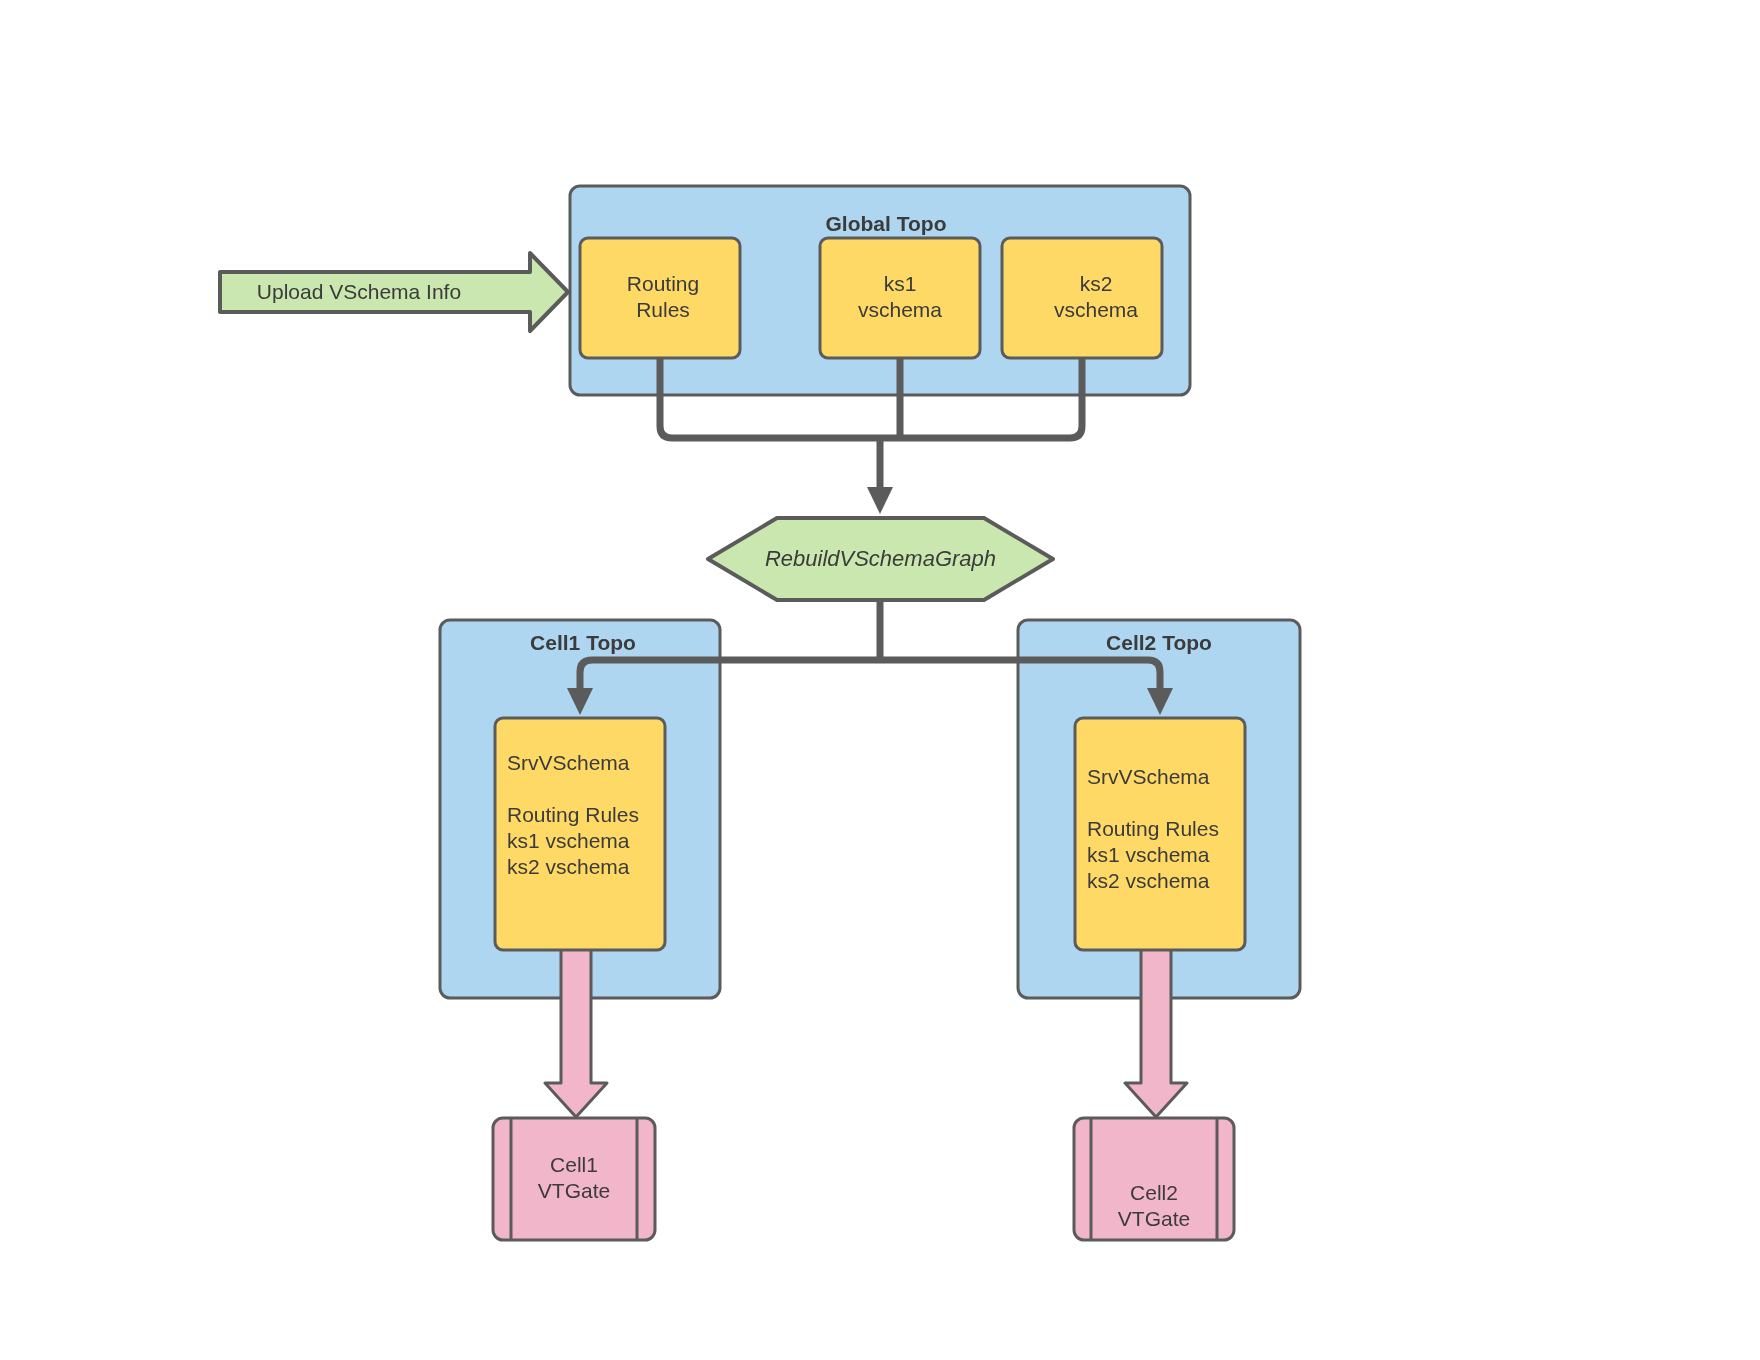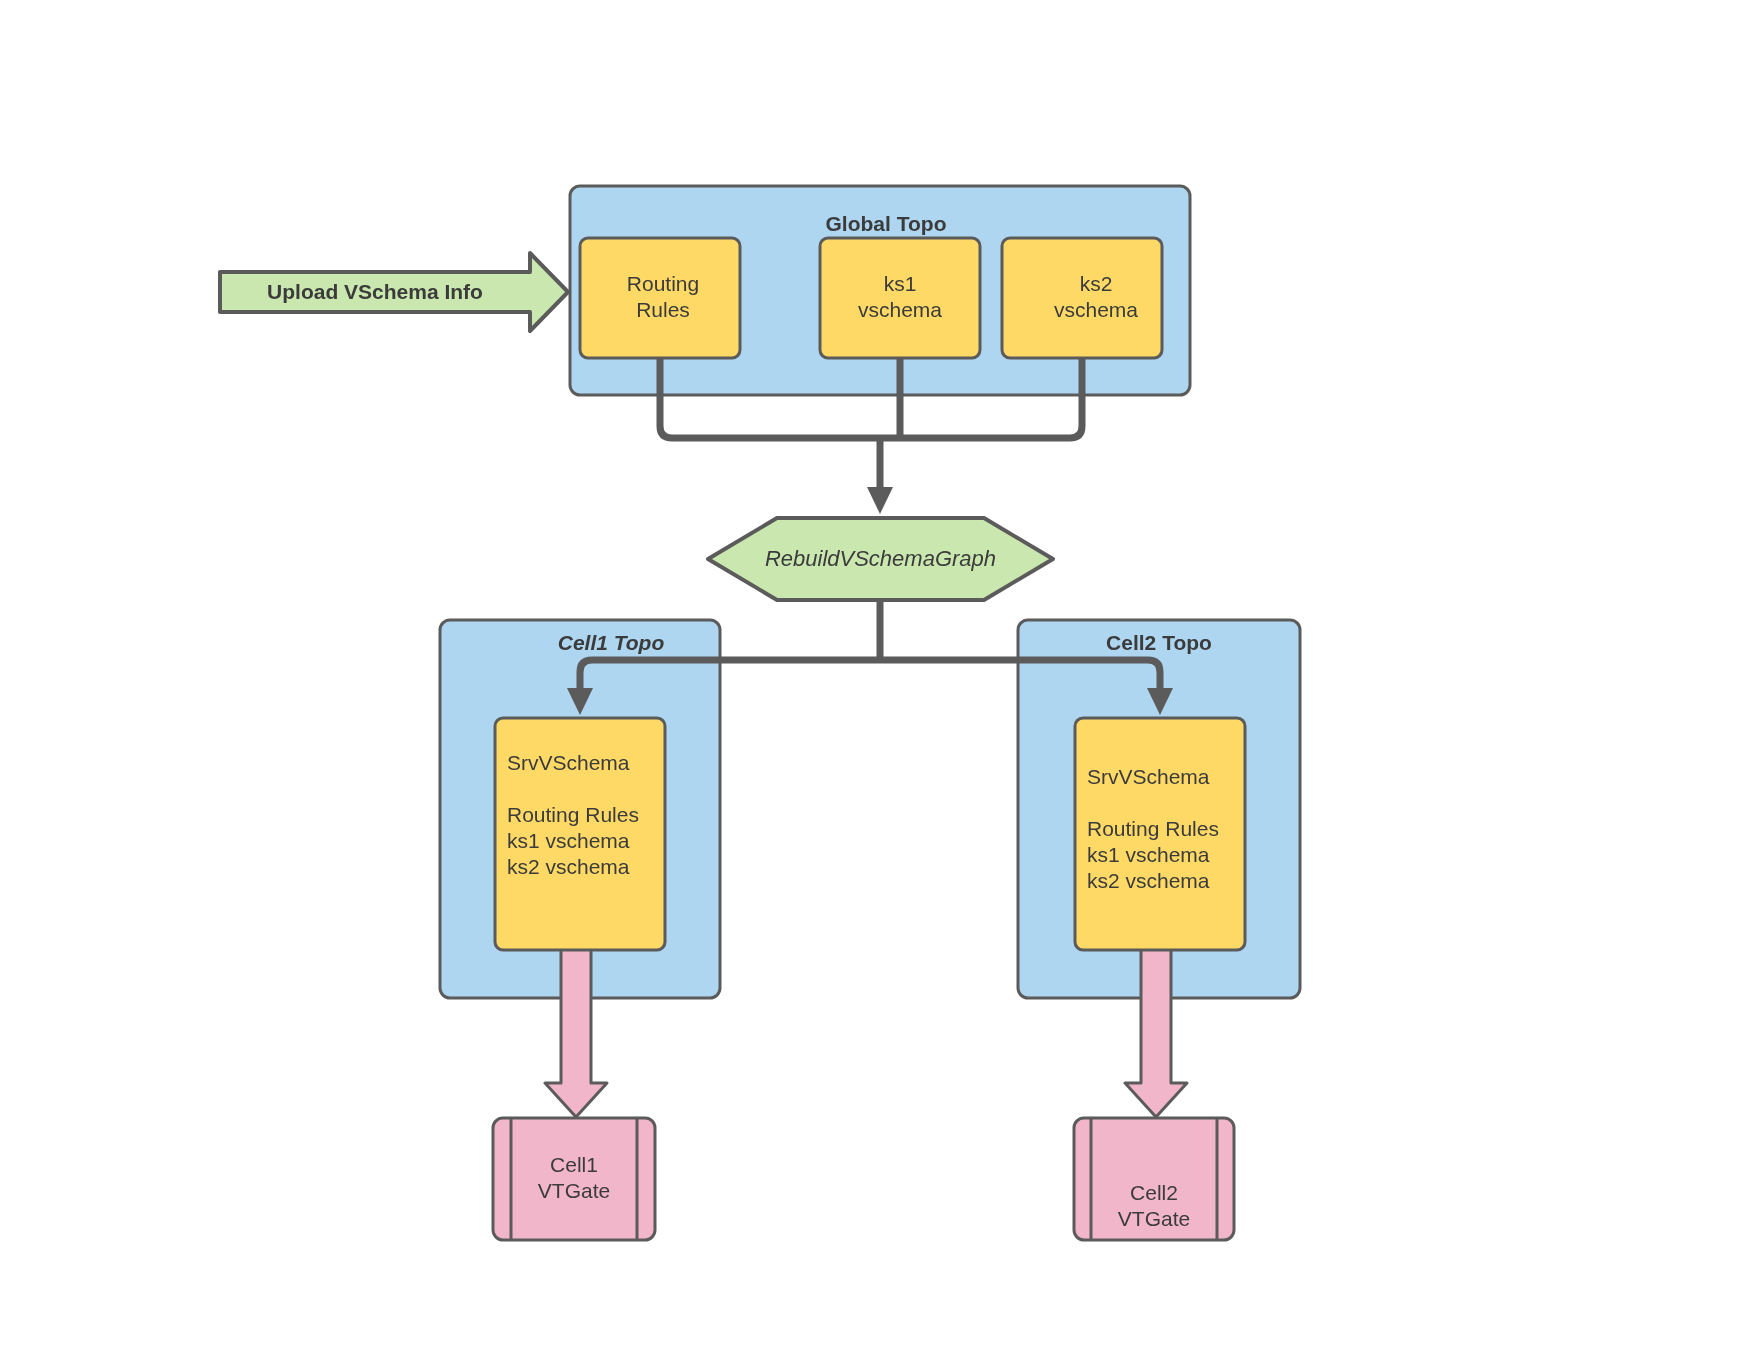--- a/index.html
+++ b/index.html
@@ -107,40 +107,40 @@
     <polygon class="shape-green" points="708,559 777,518 984,518 1053,559 984,600 777,600"></polygon>
 
     <rect class="shape-pink" x="493" y="1118" width="162" height="122" rx="10"></rect>
     <line class="vtgate-bar" x1="511" y1="1119" x2="511" y2="1239"></line>
     <line class="vtgate-bar" x1="637" y1="1119" x2="637" y2="1239"></line>
     <rect class="shape-pink" x="1074" y="1118" width="160" height="122" rx="10"></rect>
     <line class="vtgate-bar" x1="1091" y1="1119" x2="1091" y2="1239"></line>
     <line class="vtgate-bar" x1="1217" y1="1119" x2="1217" y2="1239"></line>
   </svg>
 
-  <div class="label" style="left:220px; top:279px; width:310px;font-weight:bold;">Upload VSchema Info</div>
+  <div class="label" style="left:204px; top:279px; width:310px;">Upload VSchema Info</div>
 
   <div class="label bold" style="left:570px; top:211px; width:632px;">Global Topo</div>
 
   <div class="label" style="left:580px; top:271px; width:166px;">
     <div>Routing</div>
     <div>Rules</div>
   </div>
   <div class="label" style="left:820px; top:271px; width:160px;">
     <div>ks1</div>
     <div>vschema</div>
   </div>
   <div class="label" style="left:1002px; top:271px; width:188px;">
     <div>ks2</div>
     <div>vschema</div>
   </div>
 
   <div class="label hex-label" style="left:708px; top:546px; width:345px;">RebuildVSchemaGraph</div>
 
-  <div class="label bold" style="left:460px; top:630px; width:302px;font-style:italic;">Cell1 Topo</div>
+  <div class="label bold" style="left:432px; top:630px; width:302px;">Cell1 Topo</div>
   <div class="label bold" style="left:1018px; top:630px; width:282px;">Cell2 Topo</div>
 
   <div class="label left" style="left:507px; top:750px; width:152px;">
     <div class="notes-line">SrvVSchema</div>
     <div class="notes-spacer"></div>
     <div class="notes-line">Routing Rules</div>
     <div class="notes-line">ks1 vschema</div>
     <div class="notes-line">ks2 vschema</div>
   </div>
   <div class="label left" style="left:1087px; top:764px; width:152px;">

